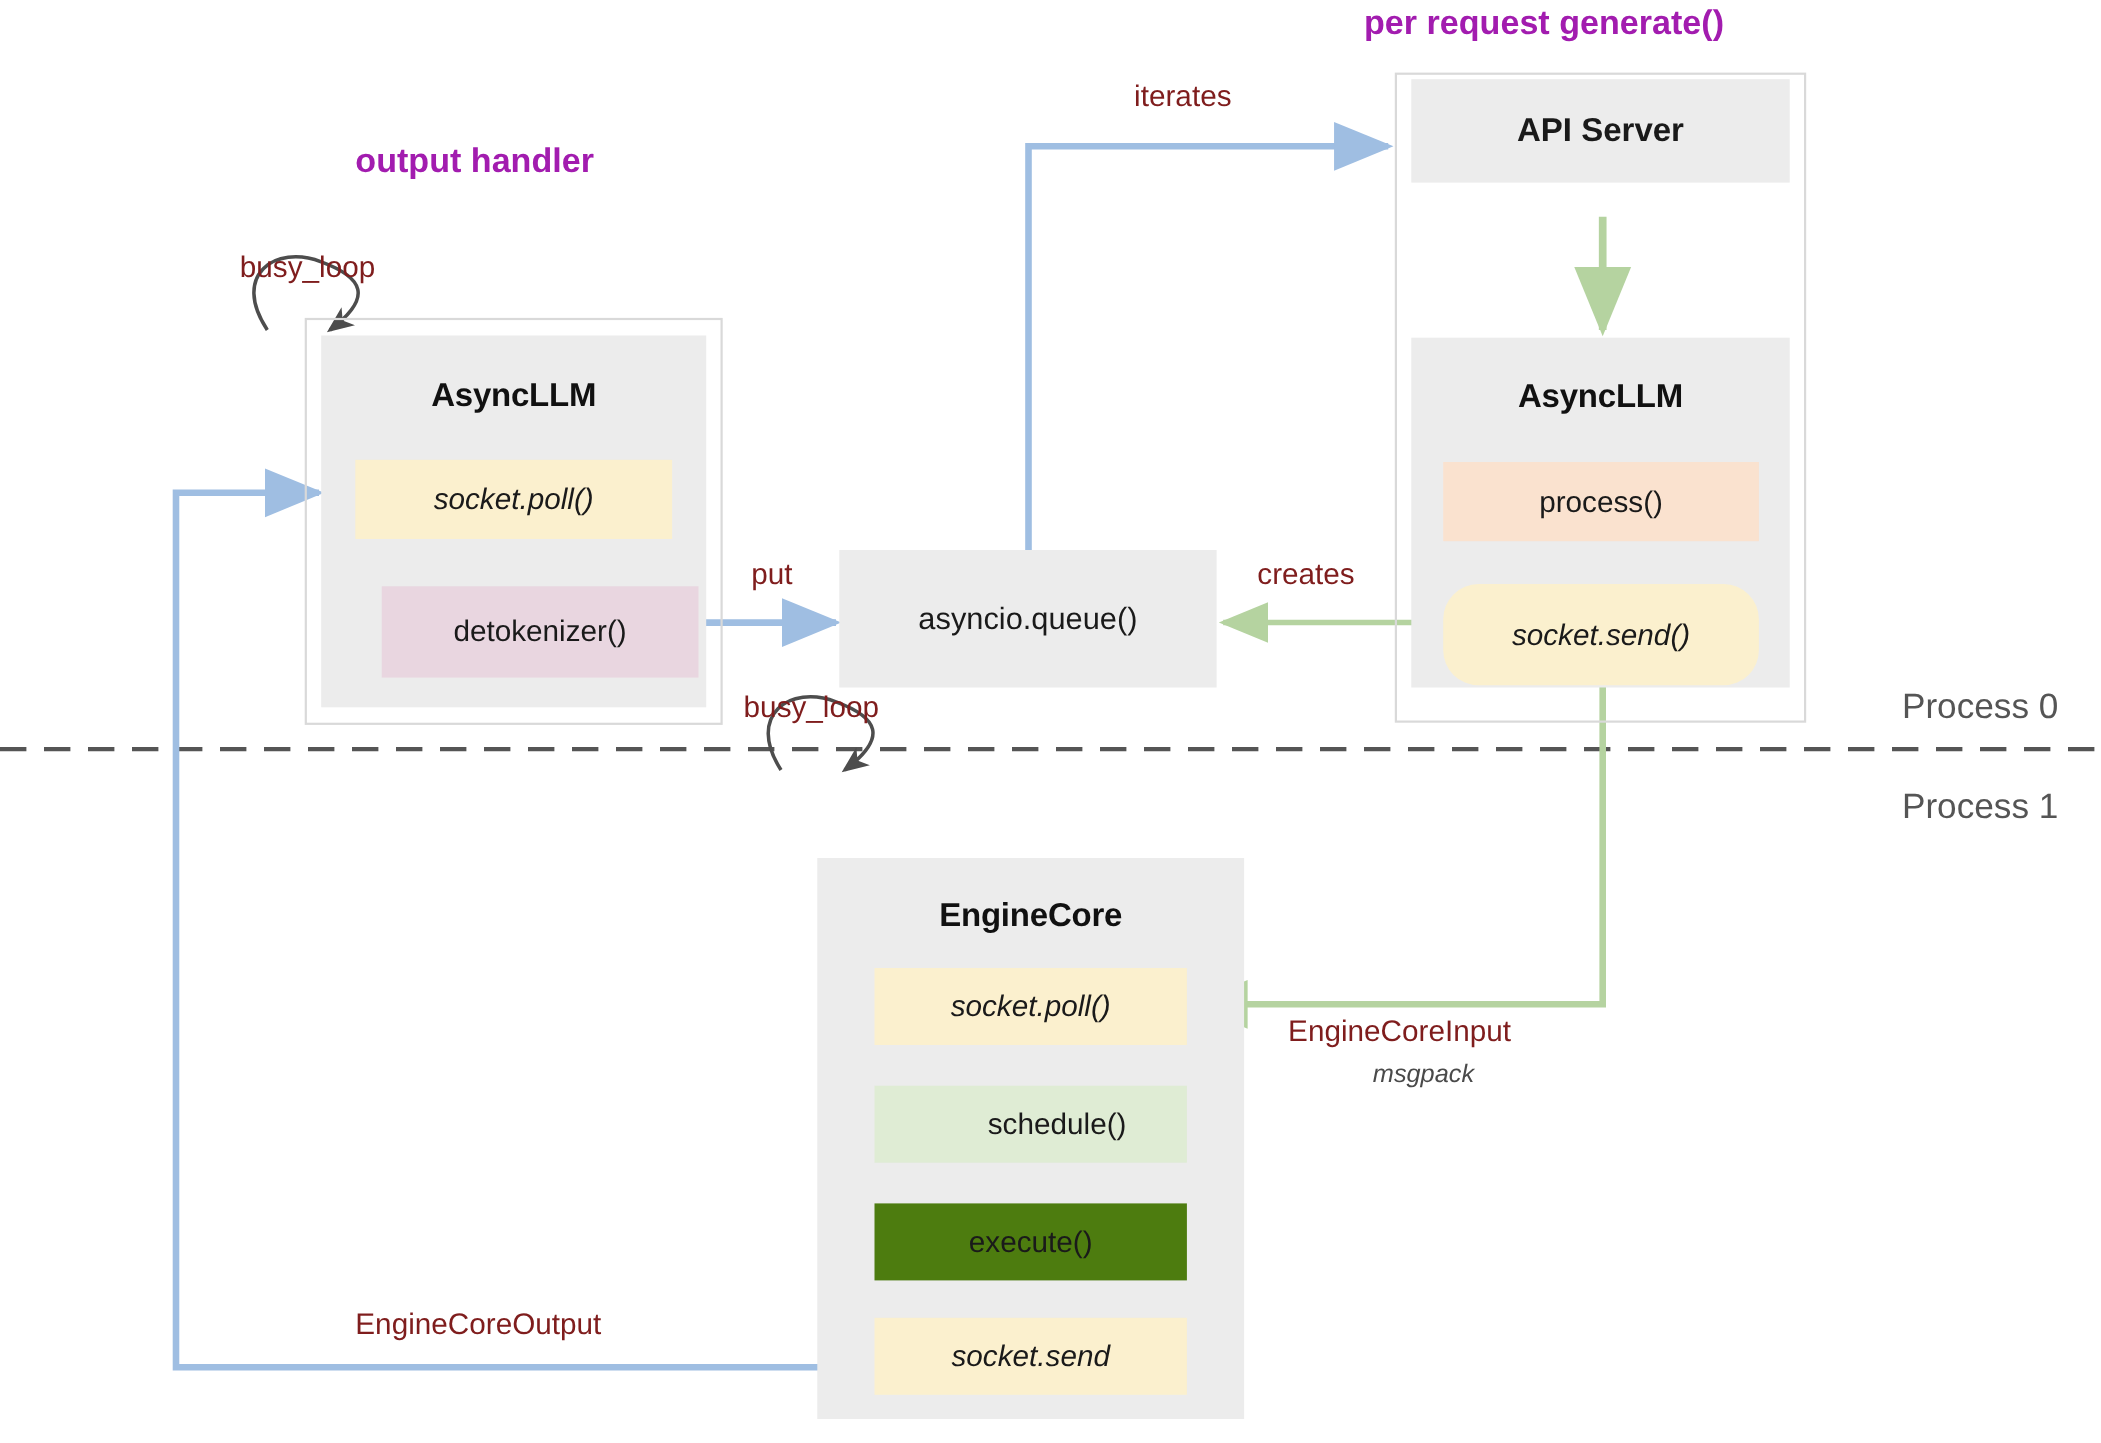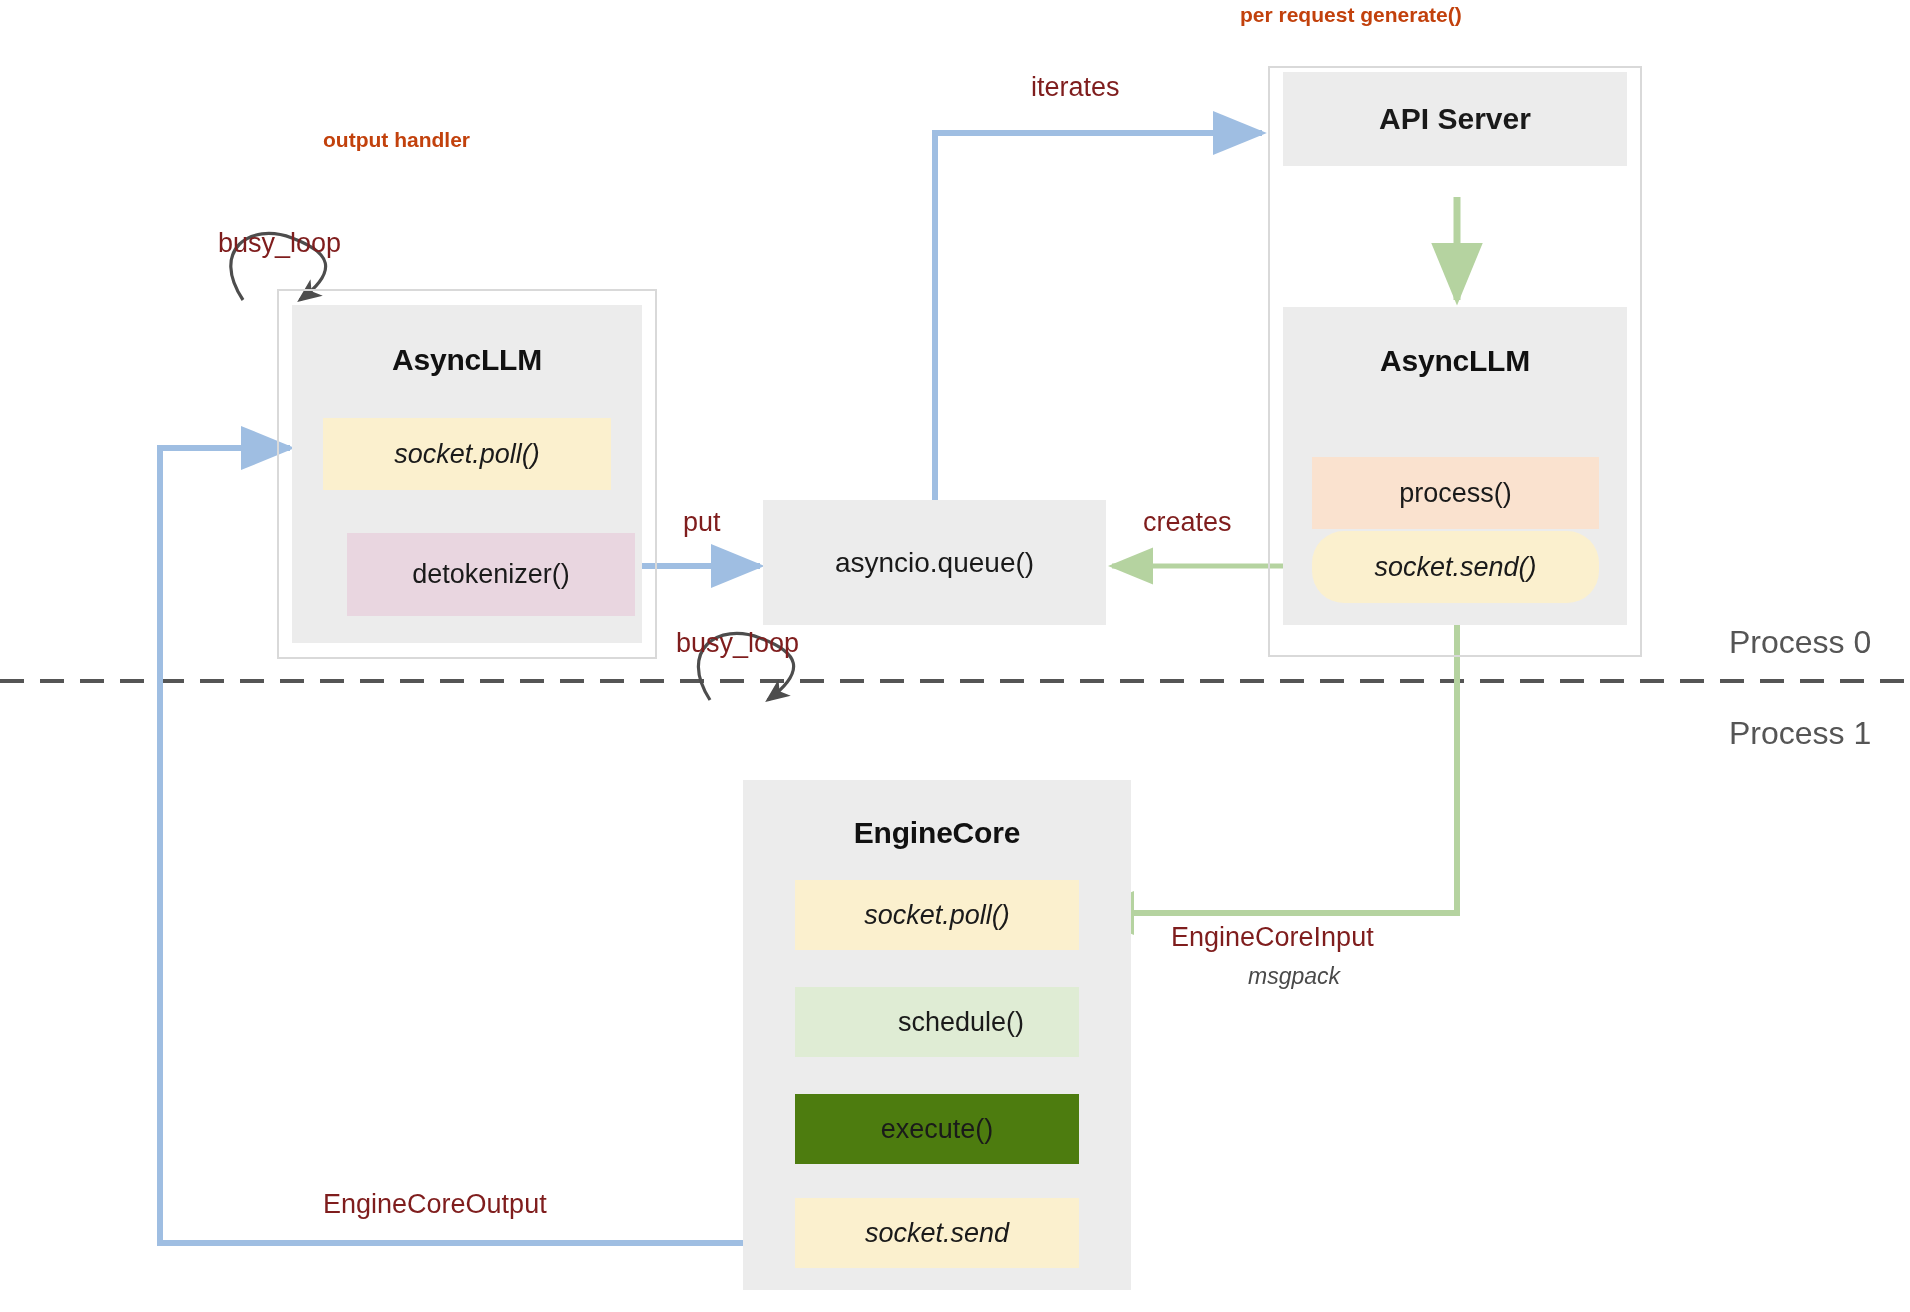--- a/index.html
+++ b/index.html
@@ -58,22 +58,22 @@
     background: #ececec;
     display: flex;
     align-items: center;
     justify-content: center;
     font-size: 28px;
     color: #1a1a1a;
   }
   .section-heading {
     position: absolute;
     font-weight: bold;
-    font-size: 21px;
-    color: #c2410c;
+    font-size: 31px;
+    color: #a21caf;
     white-space: nowrap;
   }
   .edge-label {
     position: absolute;
     font-size: 27px;
     color: #7f1d1d;
     white-space: nowrap;
   }
   .edge-label-sub {
     position: absolute;
@@ -144,23 +144,23 @@
 
   <div class="abs outer-frame" style="left:1268px; top:66px; width:374px; height:591px;"></div>
 
   <div class="abs plain-box" style="left:1283px; top:72px; width:344px; height:94px;">
     <span style="font-weight:bold; font-size:30px;">API Server</span>
   </div>
 
   <div class="abs group-box" style="left:1283px; top:307px; width:344px; height:318px;">
     <div class="group-title" style="top:37px;">AsyncLLM</div>
 
-    <div class="abs fn-box fn-peach" style="left:29px; top:113px; width:287px; height:72px;margin-top:37px;">process()</div>
+    <div class="abs fn-box fn-peach" style="left:29px; top:113px; width:287px; height:72px;">process()</div>
 
-    <div class="abs fn-box fn-yellow" style="left:29px; top:224px; width:287px; height:72px;border-radius:32px;">socket.send()</div>
+    <div class="abs fn-box fn-yellow" style="left:29px; top:224px; width:287px; height:92px;border-radius:32px;">socket.send()</div>
   </div>
 
   <div class="abs group-box" style="left:743px; top:780px; width:388px; height:510px;">
     <div class="group-title" style="top:36px;">EngineCore</div>
 
     <div class="abs fn-box fn-yellow" style="left:52px; top:100px; width:284px; height:70px;">socket.poll()</div>
 
     <div class="abs fn-box fn-green" style="left:52px; top:207px; width:284px; height:70px;">schedule()</div>
 
     <div class="abs fn-box fn-blue" style="left:52px; top:314px; width:284px; height:70px;">execute()</div>

